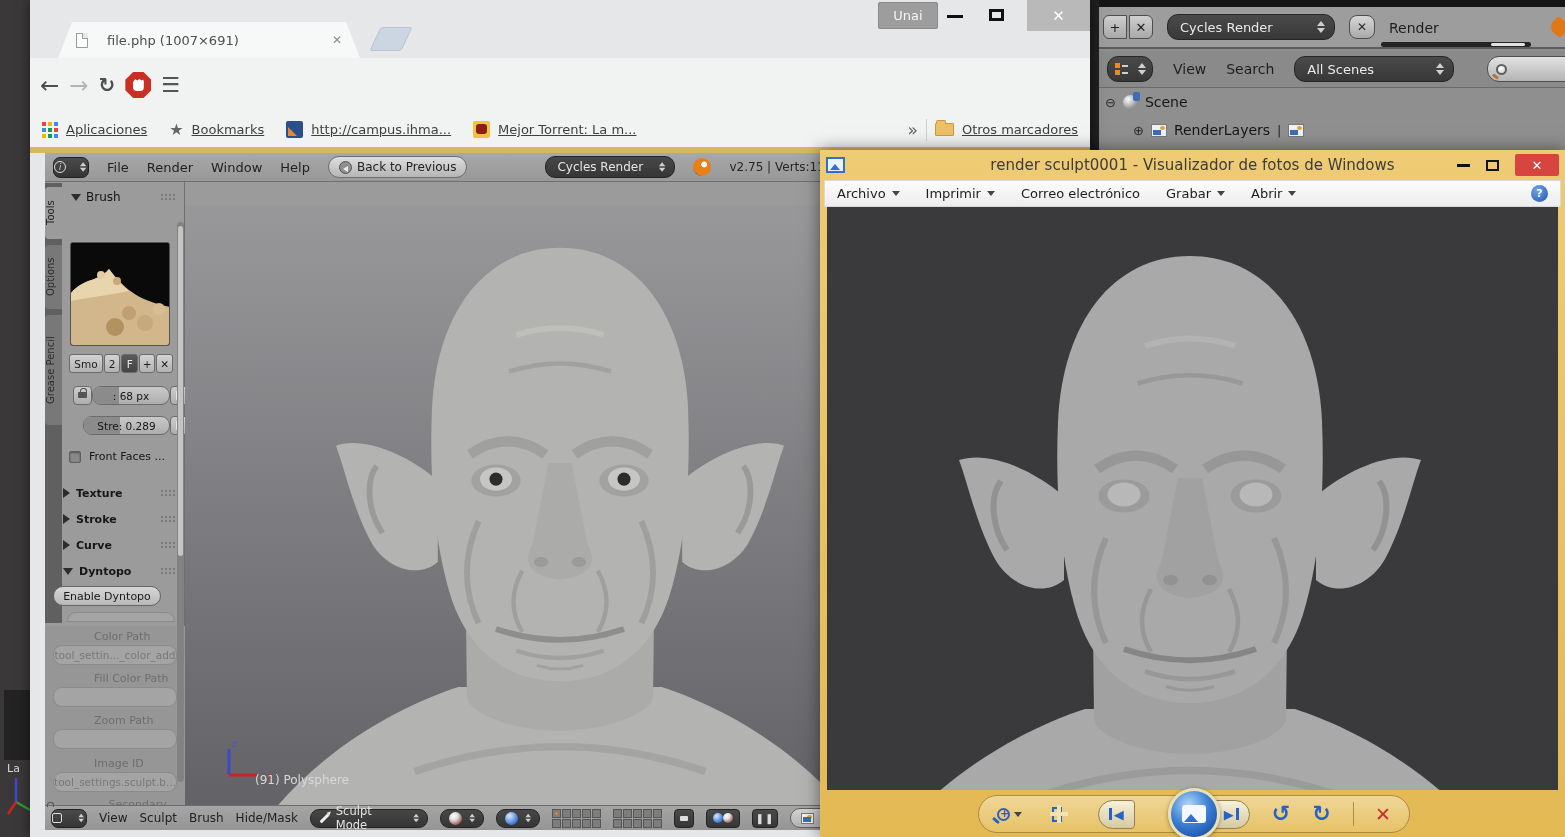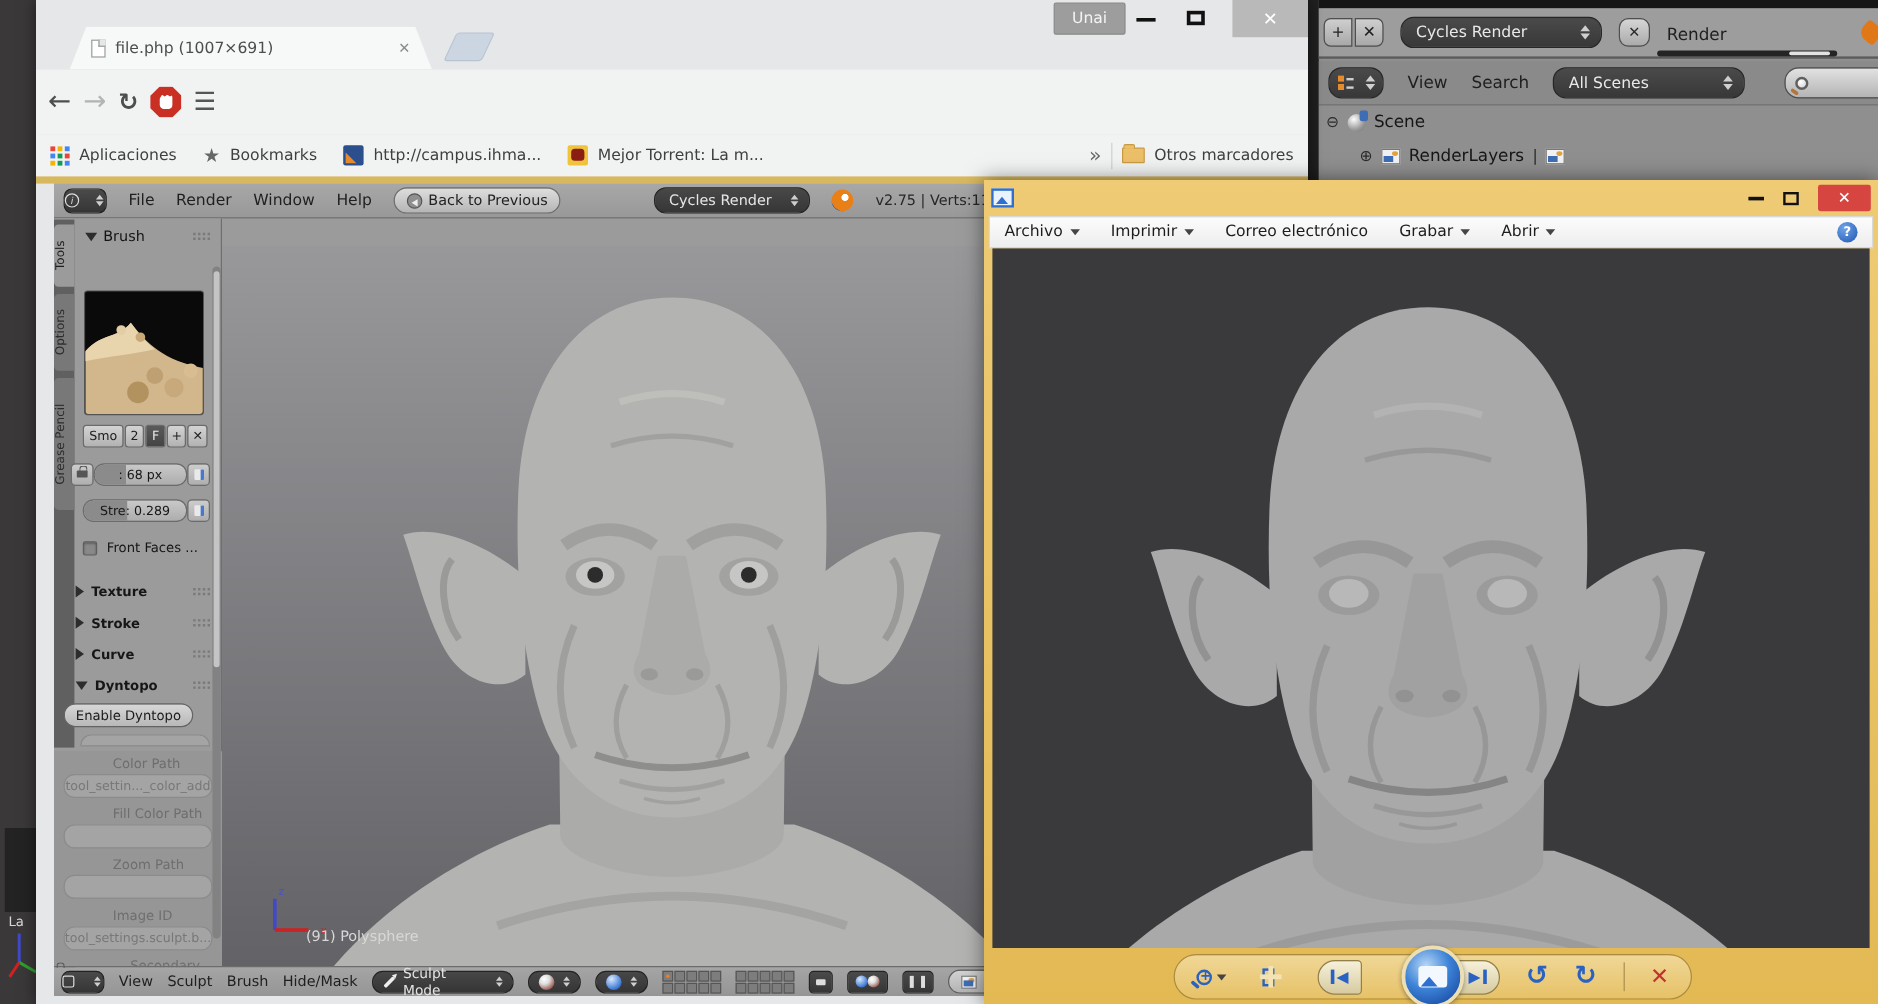--- a/index.html
+++ b/index.html
@@ -58,21 +58,21 @@
   .toolbar { left:0; top:58px; width:1060px; height:54px; background:#f1f2f2; display:flex; align-items:center; padding:0 10px; gap:10px; }
   .navglyph { font-size:23px; color:#4e4e4e; line-height:1; }
   .navglyph.disabled { color:#b3b3b3; }
   .omnibox { flex:1; height:36px; background:#fff; border:1px solid #c3c3c3; border-radius:3px; display:flex; align-items:center; padding:0 8px; gap:8px; min-width:0; }
   .omni-url { font-size:15.5px; color:#2b2b2b; white-space:nowrap; overflow:hidden; flex:1; }
   .star-glyph { font-size:19px; color:#8f8f8f; }
   .stopsign { width:26px; height:26px; background:#c92f23; clip-path:polygon(30% 0,70% 0,100% 30%,100% 70%,70% 100%,30% 100%,0 70%,0 30%); display:flex; align-items:center; justify-content:center; }
   .stopsign::after { content:""; width:11px; height:12px; background:#fff; border-radius:3px 3px 4px 4px; clip-path:polygon(0 30%,20% 0,40% 12%,60% 0,80% 12%,100% 0,100% 100%,0 100%); }
   .hamburger { font-size:21px; color:#555; }
   .bookmarksbar { left:0; top:112px; width:1060px; height:38px; background:#f1f2f2; display:flex; align-items:center; padding:0 12px; gap:8px; border-bottom:3px solid #d8b85f; }
-  .bm-label { font-size:13px; color:#3f3f3f; white-space:nowrap; }
+  .bm-label { font-size:13px; color:#3f3f3f; white-space:nowrap;text-decoration:underline; }
   .appsgrid { display:grid; grid-template-columns:repeat(3,4px); grid-gap:2px; }
   .appsgrid span { width:4px; height:4px; }
   .bm-star { font-size:16px; color:#666; }
   .favicon { width:17px; height:17px; border-radius:2px; position:relative; }
   .fav-campus { background:#2b4e8c; }
   .fav-campus::after { content:""; position:absolute; left:2px; bottom:2px; border-left:9px solid #e6882e; border-top:9px solid transparent; }
   .fav-torrent { background:#f0c33c; }
   .fav-torrent::after { content:""; position:absolute; left:3px; top:3px; width:11px; height:10px; background:#8c1d12; border-radius:3px; }
   .bm-overflow { font-size:17px; color:#666; margin-left:auto; }
   .bm-sep { width:1px; height:22px; background:#d0d0d0; }
@@ -100,21 +100,21 @@
   .vtab.active { background:#9b9b9b; }
   .vtab.idle { background:#787878; color:#2c2c2c; }
   .panel-title { font-size:12px; color:#141414; display:flex; align-items:center; gap:5px; }
   .tri-down { width:0; height:0; border-left:5px solid transparent; border-right:5px solid transparent; border-top:7px solid #2c2c2c; }
   .tri-right { width:0; height:0; border-top:5px solid transparent; border-bottom:5px solid transparent; border-left:7px solid #2c2c2c; }
   .grip { margin-left:auto; width:14px; height:6px; border-top:2px dotted #7a7a7a; border-bottom:2px dotted #7a7a7a; }
   .thumb { left:25px; top:60px; width:100px; height:104px; background:#0a0a0a; border:1px solid #545454; border-radius:3px; overflow:hidden; }
   .brushrow { left:24px; top:172px; width:104px; height:19px; display:flex; gap:1px; }
   .bbtn { background:linear-gradient(#d3d3d3,#b2b2b2); border:1px solid #6b6b6b; color:#1d1d1d; font-size:10.5px; display:flex; align-items:center; justify-content:center; border-radius:3px; }
   .bbtn.dark { background:linear-gradient(#5a5a5a,#444); color:#e8e8e8; }
-  .sliderrow { left:14px; width:116px; height:19px; display:flex; gap:0; }
+  .sliderrow { left:28px; width:116px; height:19px; display:flex; gap:0; }
   .slider { flex:1; border:1px solid #6b6b6b; border-radius:9px; background:linear-gradient(#c9c9c9,#adadad); position:relative; overflow:hidden; font-size:10.5px; color:#161616; display:flex; align-items:center; justify-content:center; }
   .slider .fill { position:absolute; left:0; top:0; bottom:0; background:#8b8b8b; }
   .slider span { position:relative; }
   .tinybtn { width:19px; border:1px solid #6b6b6b; border-radius:4px; background:linear-gradient(#cdcdcd,#aeaeae); position:relative; }
   .lockglyph { position:absolute; left:4px; top:5px; width:9px; height:6px; background:#555; border-radius:1px; }
   .lockglyph::before { content:""; position:absolute; left:1.5px; top:-4px; width:5px; height:4px; border:1.5px solid #555; border-bottom:none; border-radius:3px 3px 0 0; }
   .animglyph { position:absolute; left:5px; top:4px; width:8px; height:9px; background:#e9e9e9; border-radius:1px; border-right:3px solid #4a78c9; }
   .checkbox { width:12px; height:12px; background:#898989; border:1px solid #5f5f5f; border-radius:2px; box-shadow:inset 0 1px 2px rgba(0,0,0,.4); }
   .paneltext { font-size:11px; color:#161616; }
   .sectionhdr { left:18px; width:112px; height:18px; display:flex; align-items:center; gap:6px; }
@@ -288,21 +288,21 @@
         <span class="icon-layers"></span>
         <span>RenderLayers</span>
         <span class="tree-glyph">|</span>
         <span class="icon-layers"></span>
       </div>
     </div>
   </div>
 
   <div id="chrome" class="abs">
 
-    <div class="abs tab flex" style="gap:8px;padding:0 18px">
+    <div class="abs tab flex" style="gap:19px;padding:0 18px">
       <span class="pageicon"></span>
       <span class="tab-title">file.php (1007×691)</span>
       <span class="tab-close" style="margin-left:auto">✕</span>
     </div>
     <div class="abs newtab"></div>
 
     <div class="abs profile-btn">
         <span>Unai</span>
       </div>
     <div class="abs flex" style="left:915px;top:8px;width:20px;height:16px;justify-content:center">
@@ -548,20 +548,21 @@
           <span class="icon-layers" style="width:13px;height:11px"></span>
           <span>RenderLayer</span>
         </div>
       </div>
     </div>
   </div>
 
   <div id="viewer" class="abs">
 
     <div class="abs pv-title">
+      <span class="pv-title-text">render sculpt0001 - Visualizador de fotos de Windows</span>
       <span class="pv-appicon"></span>
       <div class="pv-controls">
         <span class="win-min-glyph" style="width:13px"></span>
         <span class="win-max-glyph" style="width:13px;height:11px;border-width:2px"></span>
         <span class="pv-close">
             <span>✕</span>
           </span>
       </div>
     </div>
 

